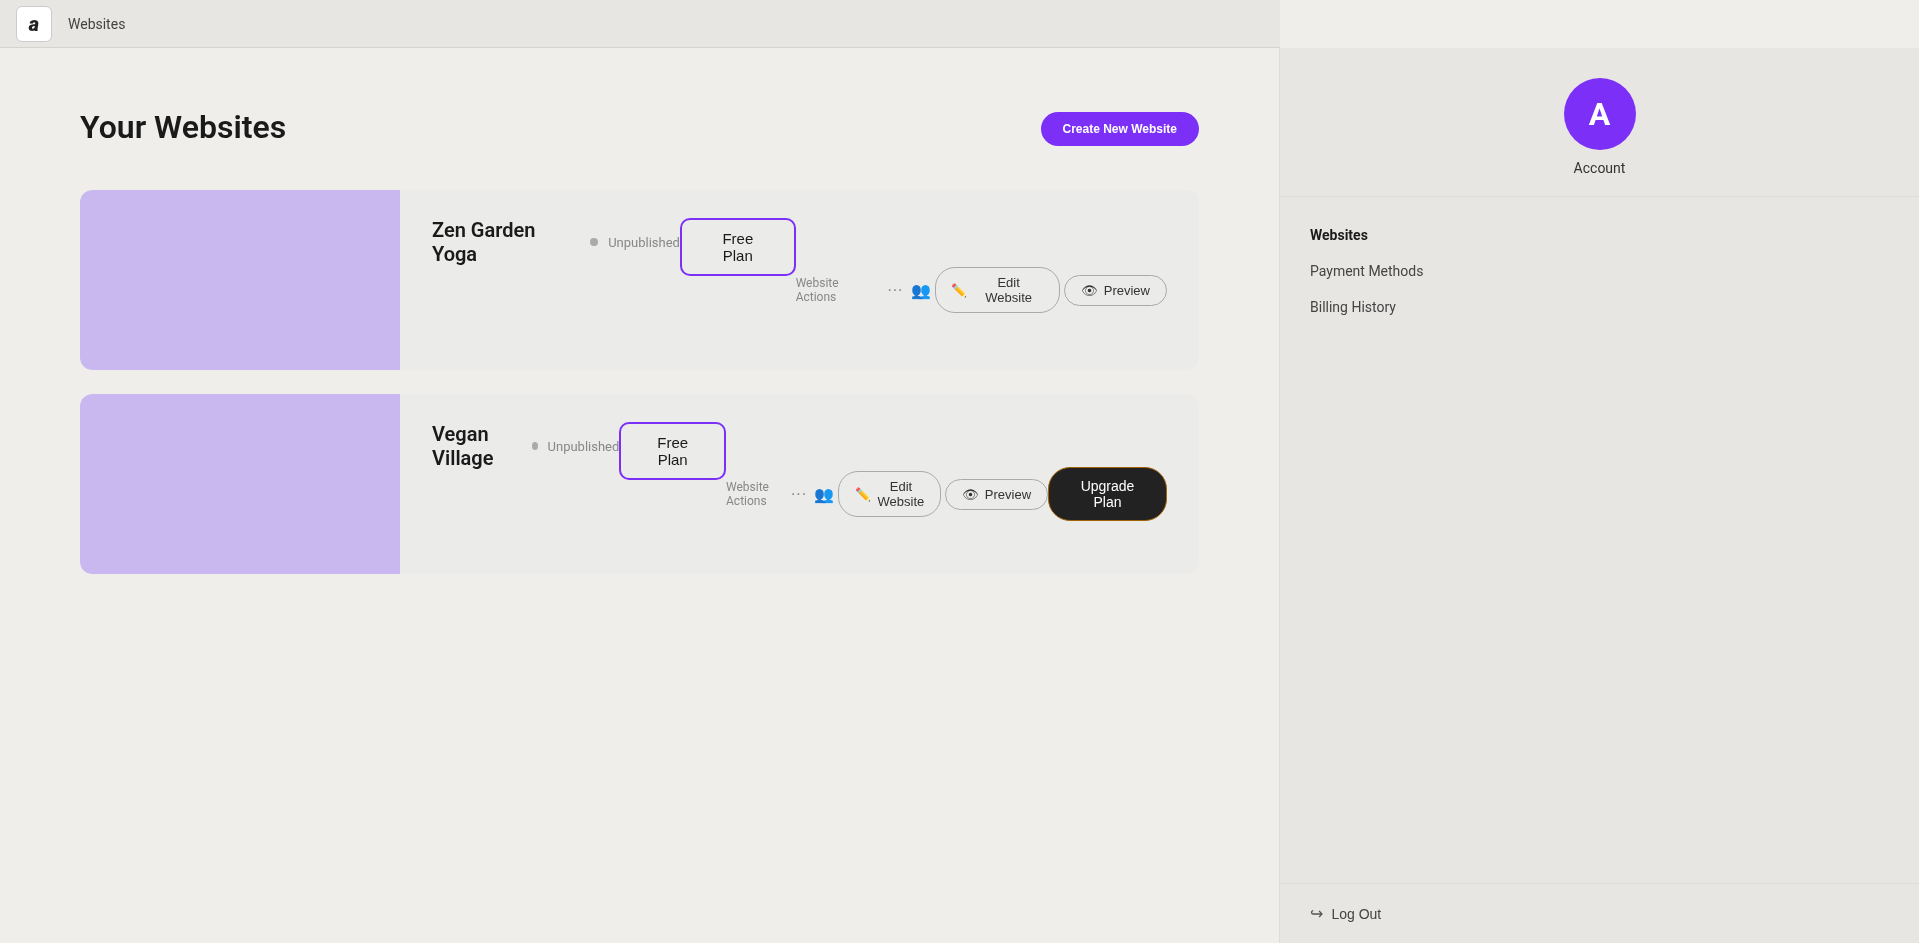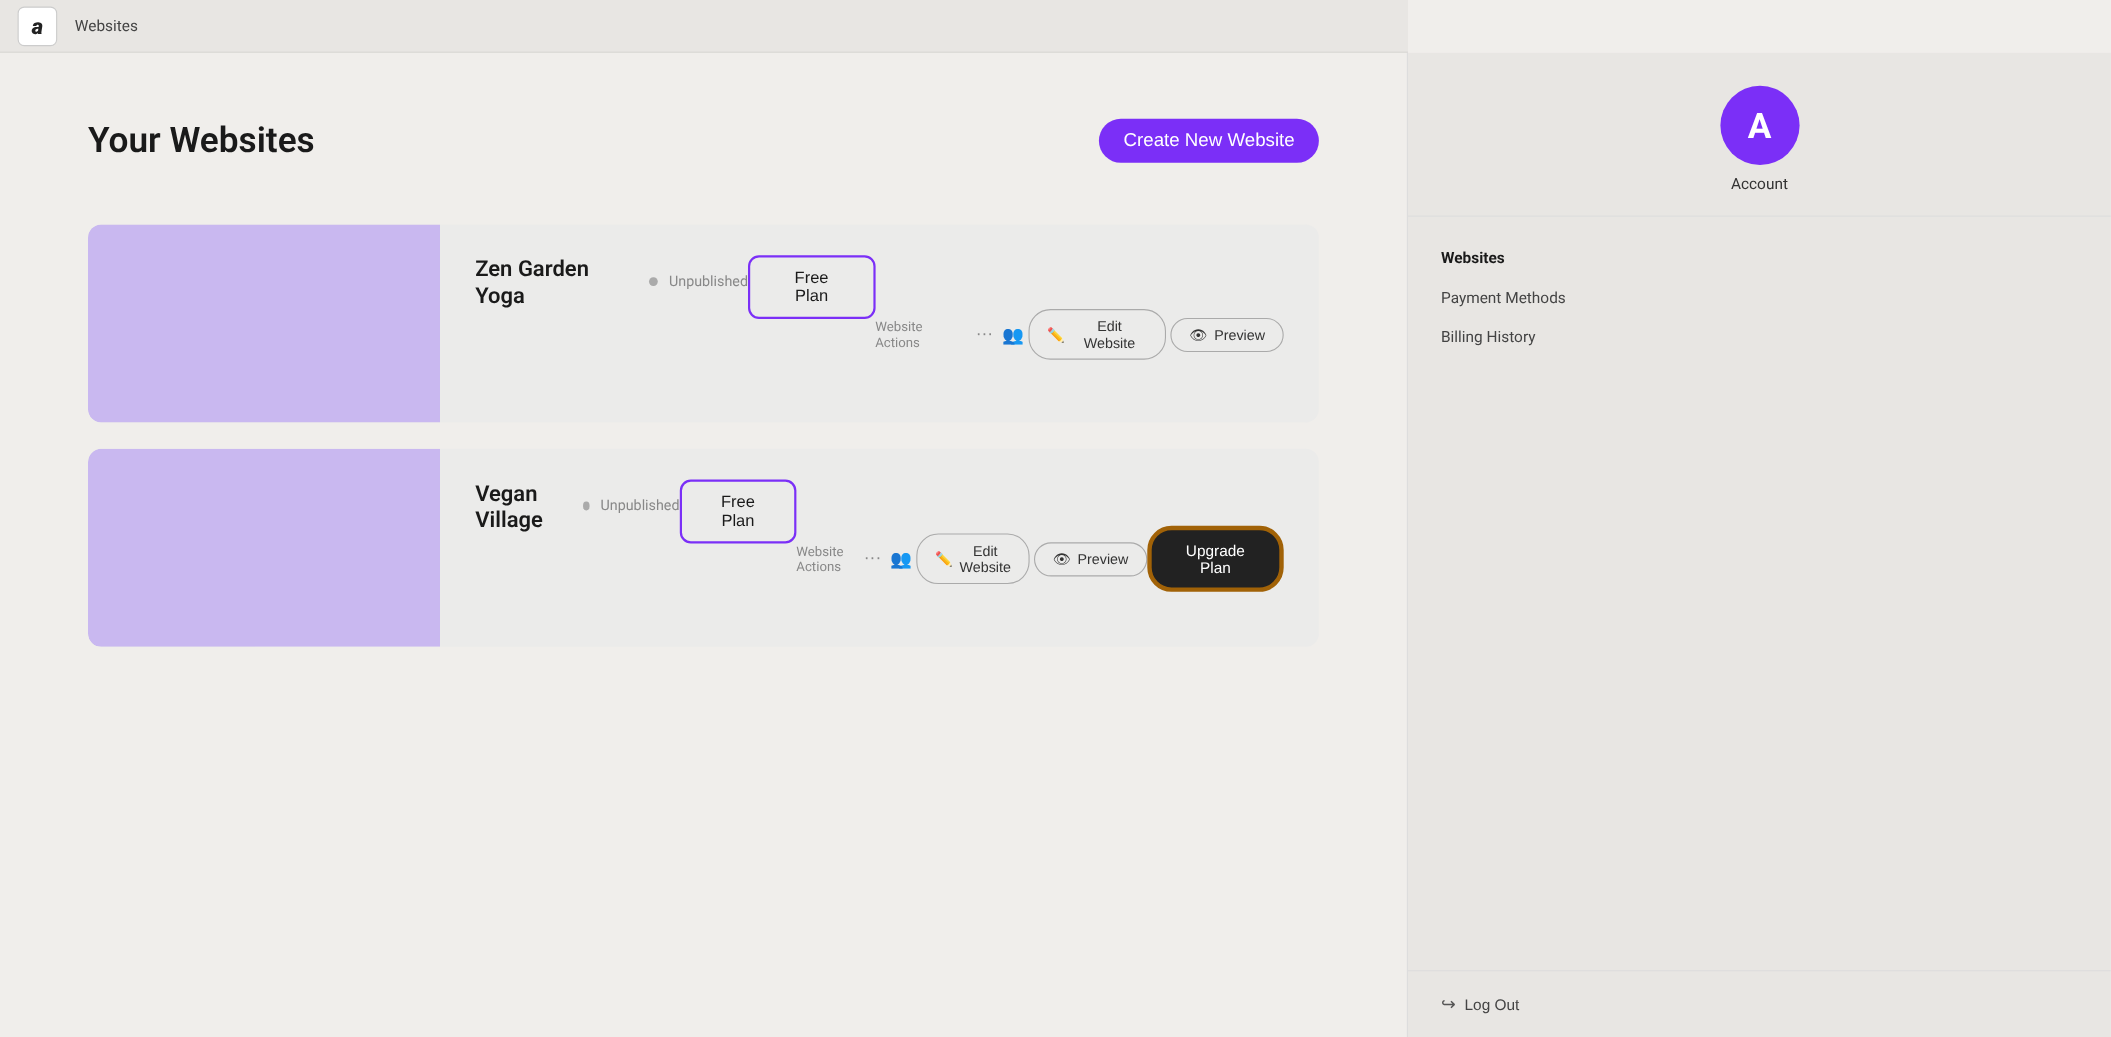--- a/index.html
+++ b/index.html
@@ -40,38 +40,38 @@
     
     .main-content {
       flex: 1;
       width: 1280px;
       padding: 60px 80px;
       background: #f0eeeb;
     }
 
     .page-header {
       display: flex;
-      align-items: flex-start;
+      align-items: flex-end;
       justify-content: space-between;
-      margin-bottom: 56px;
+      margin-bottom: 44px;
     }
     .page-title {
       font-size: 32px;
       font-weight: 600;
       color: #1a1a1a;
     }
 
     .create-btn {
       background: #7b2ff7;
       color: #fff;
       border: none;
       border-radius: 24px;
       padding: 10px 22px;
-      font-size: 17px;
-      font-weight: 400;
+      font-size: 12px;
+      font-weight: 700;
       cursor: pointer;
       white-space: nowrap;
     }
 
     
     .website-card {
       display: flex;
       background: #ebebea;
       border-radius: 12px;
       margin-bottom: 24px;
@@ -167,21 +167,21 @@
       color: #333;
       cursor: pointer;
       display: flex;
       align-items: center;
       gap: 6px;
     }
 
     .upgrade-btn {
       background: #222;
       color: #fff;
-      border: 4px solid #a16207;
+      border: 1px solid #a16207;
       border-radius: 22px;
       padding: 10px 22px;
       font-size: 14px;
       font-weight: 500;
       cursor: pointer;
     }
 
     
     .sidebar {
       width: 640px;

